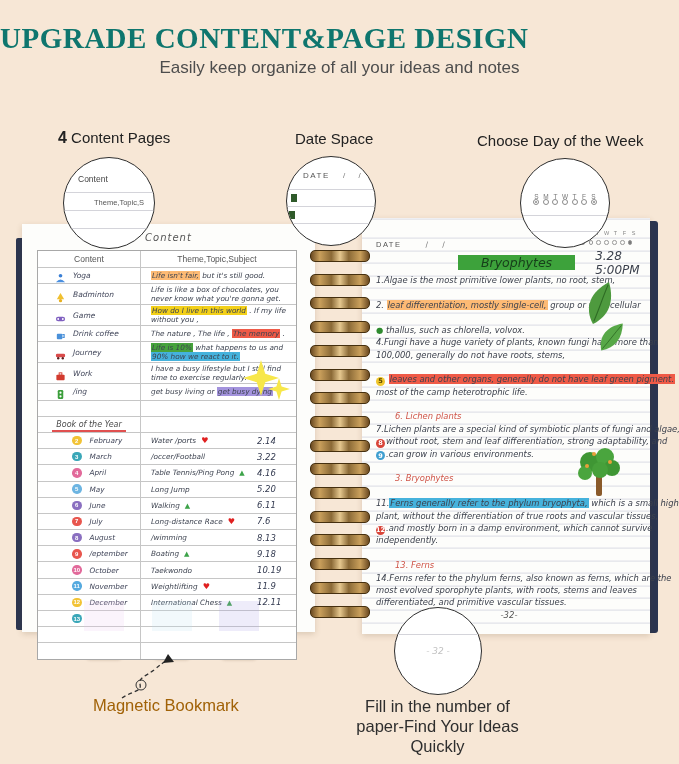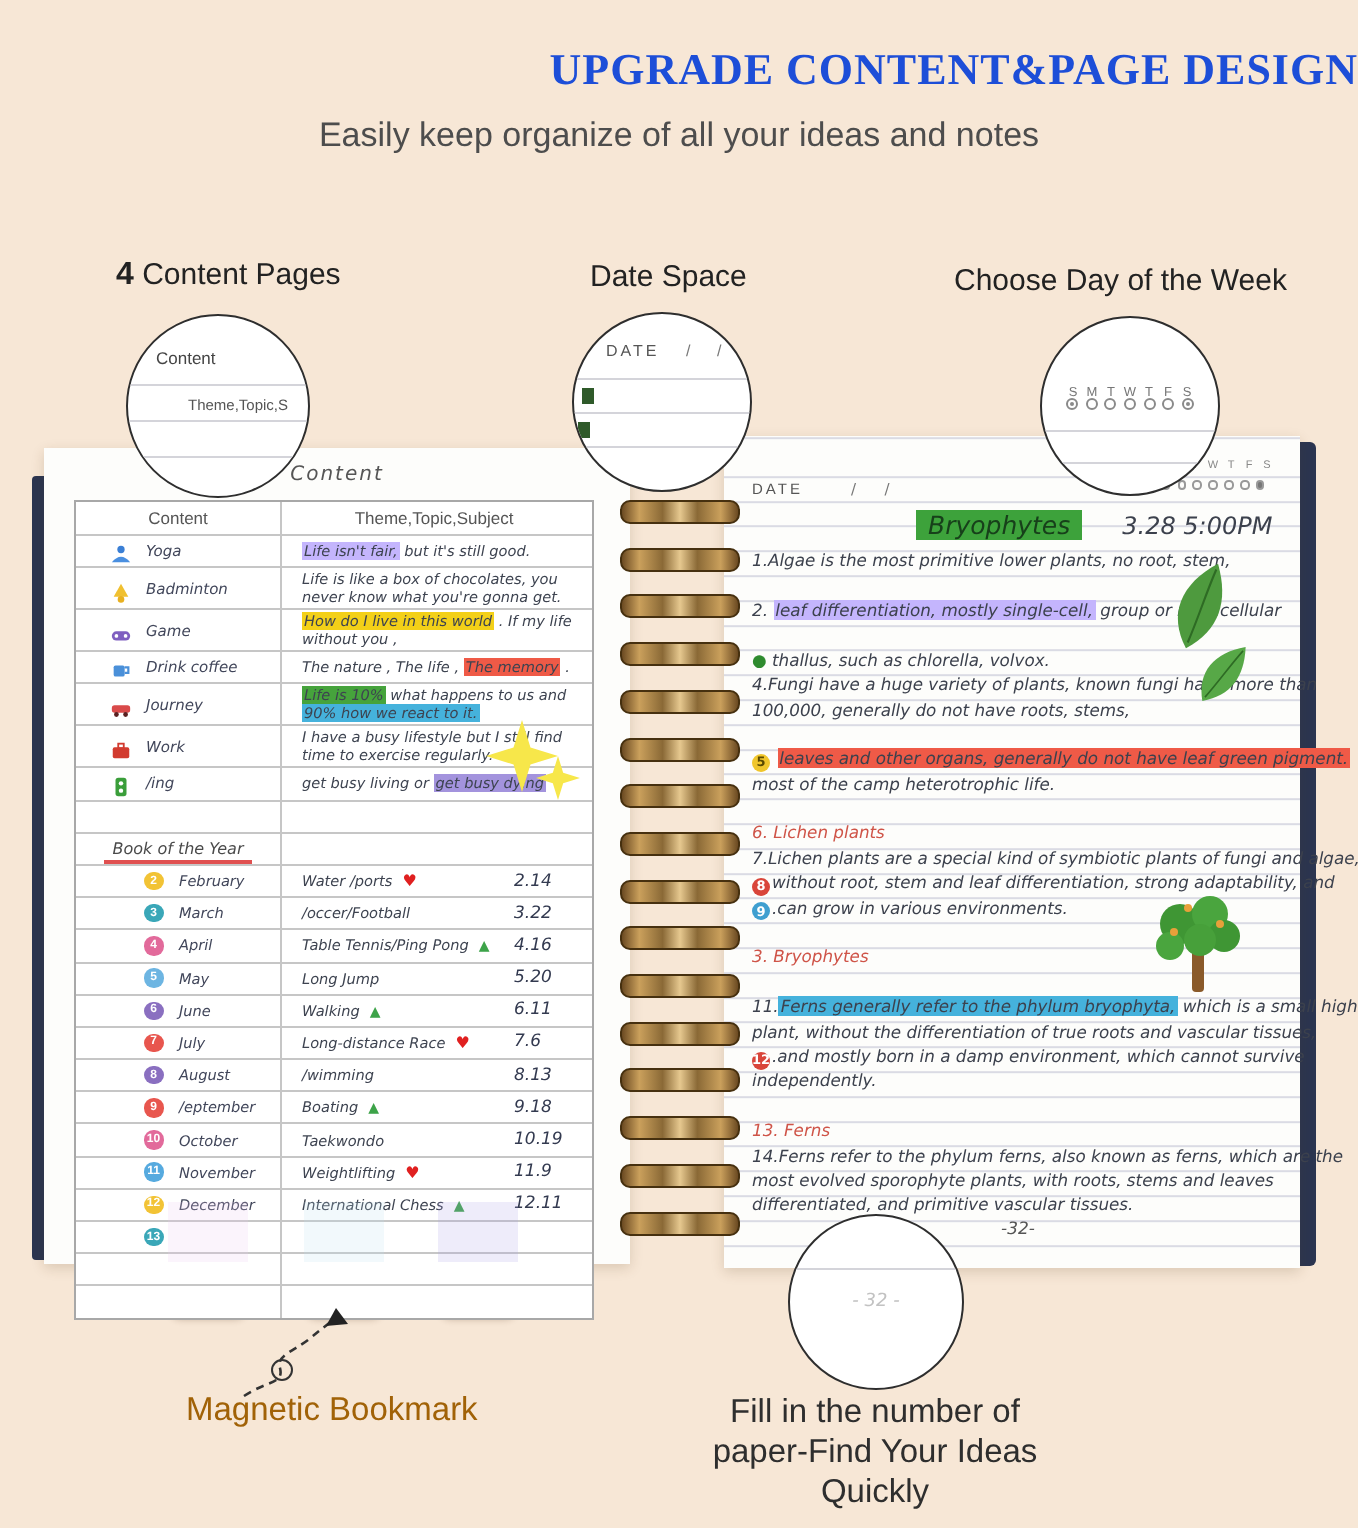--- a/index.html
+++ b/index.html
@@ -2,22 +2,22 @@
 <html><head>
 <meta charset="utf-8">
 <style>
   html,body{margin:0;padding:0;}
   .canvas{position:relative;width:679px;height:764px;background:#f7e7d6;overflow:hidden;
           font-family:"Liberation Sans",sans-serif;}
   .print{font-family:"Liberation Sans",sans-serif;}
   .hw{font-family:"DejaVu Sans",sans-serif;font-style:italic;}
 
   
-  .hdr-title{position:absolute;top:22px;left:0;width:100%;text-align:right;
-    font-family:"Liberation Serif",serif;font-weight:700;font-size:22px;color:#1d4ed8;letter-spacing:.5px;}
+  .hdr-title{position:absolute;top:22px;left:0;width:100%;text-align:left;
+    font-family:"Liberation Serif",serif;font-weight:700;font-size:29px;color:#0f766e;letter-spacing:.5px;}
   .hdr-sub{position:absolute;top:58px;left:0;width:100%;text-align:center;font-size:17px;color:#4d4d4d;}
 
   
   .callout{position:absolute;font-size:15px;color:#222;}
   .co1{left:58px;top:129px;} .co1 b{font-size:16px;}
   .co2{left:295px;top:130px;}
   .co3{left:477px;top:132px;}
   .co-bm{left:93px;top:696px;font-size:16.5px;color:#a16207;}
   .co-fill{left:330px;top:696px;width:215px;text-align:center;font-size:16.5px;color:#2e2e2e;line-height:20px;}
 
@@ -52,37 +52,37 @@
   .m-badge{width:9.5px;height:9.5px;border-radius:50%;color:#fff;font-size:6px;font-weight:bold;
     display:inline-flex;align-items:center;justify-content:center;margin:0 8px 0 34px;flex:0 0 auto;font-style:normal;}
   .m-name{font-size:7.3px;color:#41465a;}
   .m-page{width:36px;font-size:8.5px;color:#333a50;flex:0 0 auto;}
   .mk{margin-left:5px;font-style:normal;line-height:7px;}
   .mk-tri{color:#3da349;font-size:7px;}
   .mk-heart{color:#e02020;font-size:8px;}
 
   
   .hl{padding:0 1px;}
-  .hl-pink{background:#c4b5fd;} .hl-yellow{background:#f3d018;} .hl-red{background:#ef5a47;}
+  .hl-pink{background:#fdba74;} .hl-yellow{background:#f3d018;} .hl-red{background:#ef5a47;}
   .hl-green{background:#46a33c;} .hl-blue{background:#45b2dc;} .hl-purple{background:#a393dd;}
 
   
   .rp-week{position:absolute;top:3px;right:12px;z-index:1;text-align:center;}
   .rp-week .ltr{display:inline-block;width:9px;font-size:5.5px;color:#888;}
   .rp-week .dots{display:flex;justify-content:center;margin-top:1px;}
   .rp-week .dot{width:4.5px;height:4.5px;border:1px solid #999;border-radius:50%;margin:0 1.7px;box-sizing:border-box;}
   .rp-week .dot.filled{background:#777;}
   .rp-flow{position:absolute;left:14px;right:8px;top:20px;}
   .rp-line{height:12.4px;font-size:8.4px;color:#3c414d;white-space:nowrap;overflow:visible;}
-  .rp-heading{color:#cf5448;}
+  .rp-heading{color:#cf5448;margin-left:19px;}
   .rp-daterow{display:flex;align-items:center;font-style:normal;}
   .rp-daterow .dlabel{font-size:7.5px;color:#555;letter-spacing:1.5px;font-family:"Liberation Sans",sans-serif;}
   .rp-daterow .dsep{font-size:7.5px;color:#777;margin-left:24px;white-space:pre;}
   .rp-titlerow{height:24.8px;display:flex;align-items:center;}
-  .rp-title{margin-left:82px;font-size:12.5px;color:#17401a;background:#3da23b;padding:0 6px;}
+  .rp-title{margin-left:82px;font-size:12.5px;color:#17401a;background:#3da23b;padding:0 23px;}
   .rp-time{margin-left:20px;font-size:12px;color:#3c414d;}
   .rp-pagenum{text-align:center;color:#555;font-size:8.5px;}
   .badge{display:inline-flex;width:9px;height:9px;border-radius:50%;font-size:6.5px;align-items:center;
     justify-content:center;margin-right:1px;transform:translateY(1px);font-style:normal;font-weight:bold;}
   .badge-yellow{background:#f0c62c;color:#5a4a00;}
   .badge-red{background:#d9453a;color:#fff;}
   .badge-blue{background:#3f9fd0;color:#fff;}
 
   
   .circle{position:absolute;background:#fff;border:1px solid #2e2e2e;border-radius:50%;box-sizing:border-box;z-index:6;overflow:hidden;}

